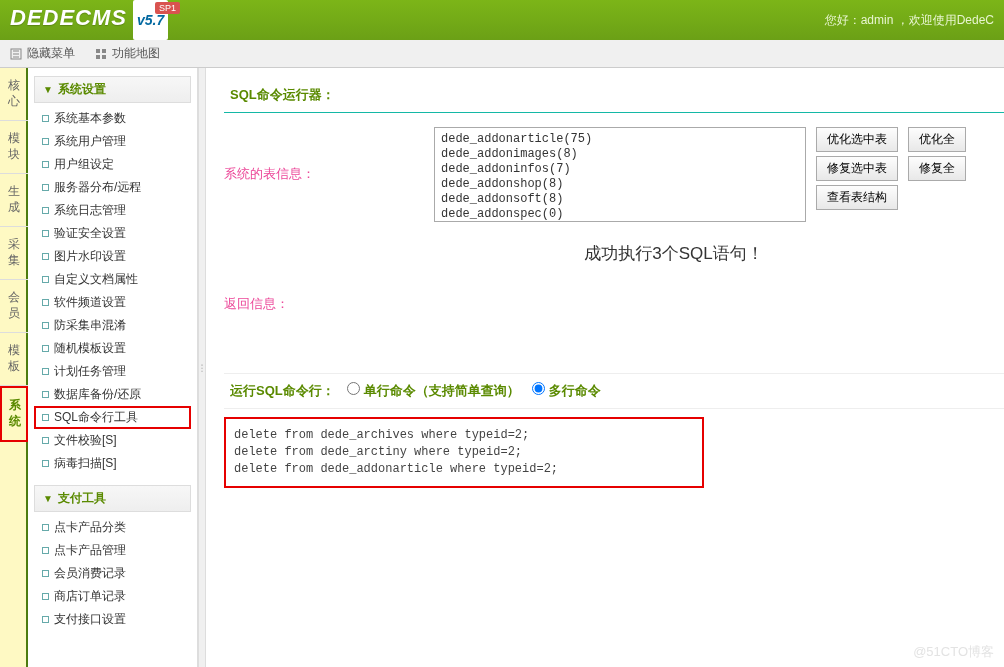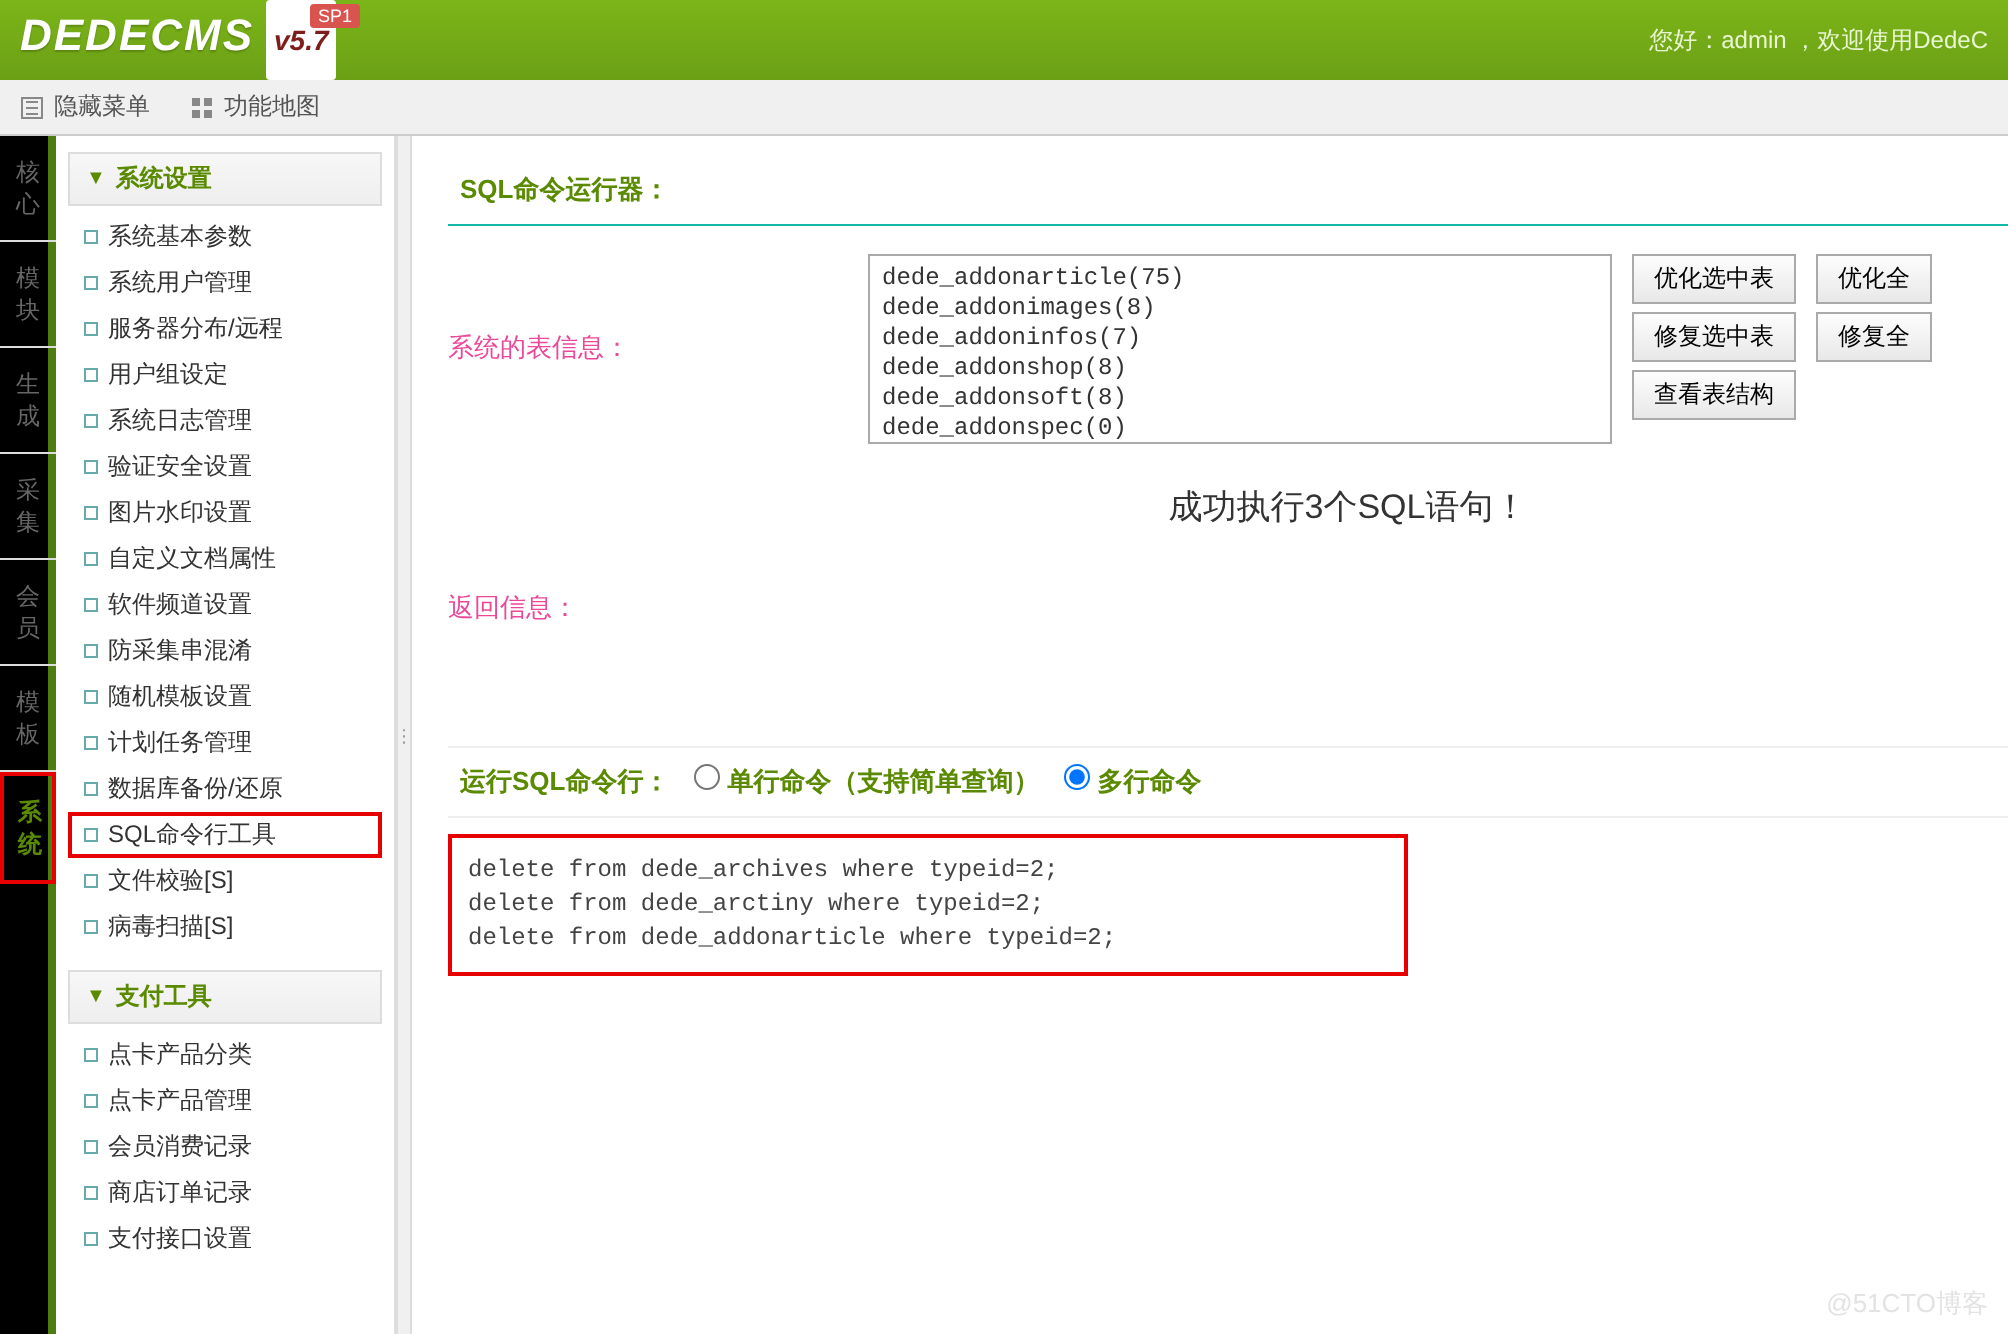--- a/index.html
+++ b/index.html
@@ -2,34 +2,34 @@
 <html><head>
 <meta charset="utf-8">
 <style>
 * { margin: 0; padding: 0; box-sizing: border-box; }
 body { font-family: Arial, "Microsoft YaHei", sans-serif; font-size: 12px; background: #fff; overflow: hidden; width: 1004px; height: 667px; }
 
 
 .header { height: 40px; background: linear-gradient(to bottom, #7cb518 0%, #6ba016 100%); display: flex; align-items: center; padding: 0 10px; position: relative; }
 .logo { display: flex; align-items: baseline; gap: 2px; }
 .logo-text { color: #fff; font-size: 22px; font-weight: bold; font-style: italic; letter-spacing: 1px; text-shadow: 0 1px 1px rgba(0,0,0,0.2); }
-.logo-version { color: #7f1d1d; background: #fff; font-size: 14px; font-weight: bold; font-style: italic; padding: 12px 4px; border-radius: 2px; margin-left: 4px; }
+.logo-version { color: #0369a1; background: #fff; font-size: 14px; font-weight: bold; font-style: italic; padding: 12px 4px; border-radius: 2px; margin-left: 4px; }
 .logo-sp { position: absolute; top: 2px; left: 155px; background: #d9534f; color: #fff; font-size: 9px; padding: 1px 4px; border-radius: 2px; }
 .header-right { margin-left: auto; color: #e8f5d0; font-size: 12px; }
 
 
 .toolbar { height: 28px; background: #f0f0f0; border-bottom: 1px solid #ccc; display: flex; align-items: center; padding: 0 10px; gap: 20px; }
 .toolbar-item { display: flex; align-items: center; gap: 5px; color: #555; cursor: pointer; }
 .tb-icon { width: 12px; height: 12px; display: inline-block; }
 
 
 .layout { display: flex; height: calc(667px - 68px); }
 
 
-.vtabs { width: 28px; background: #000000; border-right: 4px solid #4d7c0f; }
+.vtabs { width: 28px; background: #fef9c3; border-right: 2px solid #4d7c0f; font-family: Liberation Mono, monospace; }
 .vtab { width: 28px; padding: 10px 7px; text-align: center; font-size: 12px; color: #666; border-bottom: 1px solid #ddd; cursor: pointer; line-height: 16px; }
 .vtab.active { border: 2px solid #e60000; color: #5a8a00; font-weight: bold; }
 
 
 .sidebar { width: 170px; background: #fff; border-right: 1px solid #ddd; overflow-y: auto; padding: 8px 6px; }
 .side-head { background: linear-gradient(to bottom, #f7f7f7, #eee); border: 1px solid #ddd; padding: 4px 8px; font-weight: bold; color: #5a8a00; display: flex; align-items: center; gap: 5px; margin-bottom: 4px; }
 .side-head .arrow { font-size: 10px; color: #5a8a00; }
 .side-list { list-style: none; margin-bottom: 10px; }
 .side-list li { padding: 3px 4px 3px 20px; position: relative; cursor: pointer; color: #333; }
 .side-list li::before { content: ""; width: 5px; height: 5px; border: 1px solid #6aa; background: #fff; position: absolute; left: 8px; top: 8px; }
@@ -108,22 +108,22 @@
   </div>
 
   <div class="sidebar">
     <div class="side-head">
       <span class="arrow">▼</span>
       <span>系统设置</span>
     </div>
     <ul class="side-list">
       <li>系统基本参数</li>
       <li>系统用户管理</li>
+      <li>用户组设定</li>
       <li>服务器分布/远程</li>
-      <li>用户组设定</li>
       <li>系统日志管理</li>
       <li>验证安全设置</li>
       <li>图片水印设置</li>
       <li>自定义文档属性</li>
       <li>软件频道设置</li>
       <li>防采集串混淆</li>
       <li>随机模板设置</li>
       <li>计划任务管理</li>
       <li>数据库备份/还原</li>
       <li class="hl">SQL命令行工具</li>

